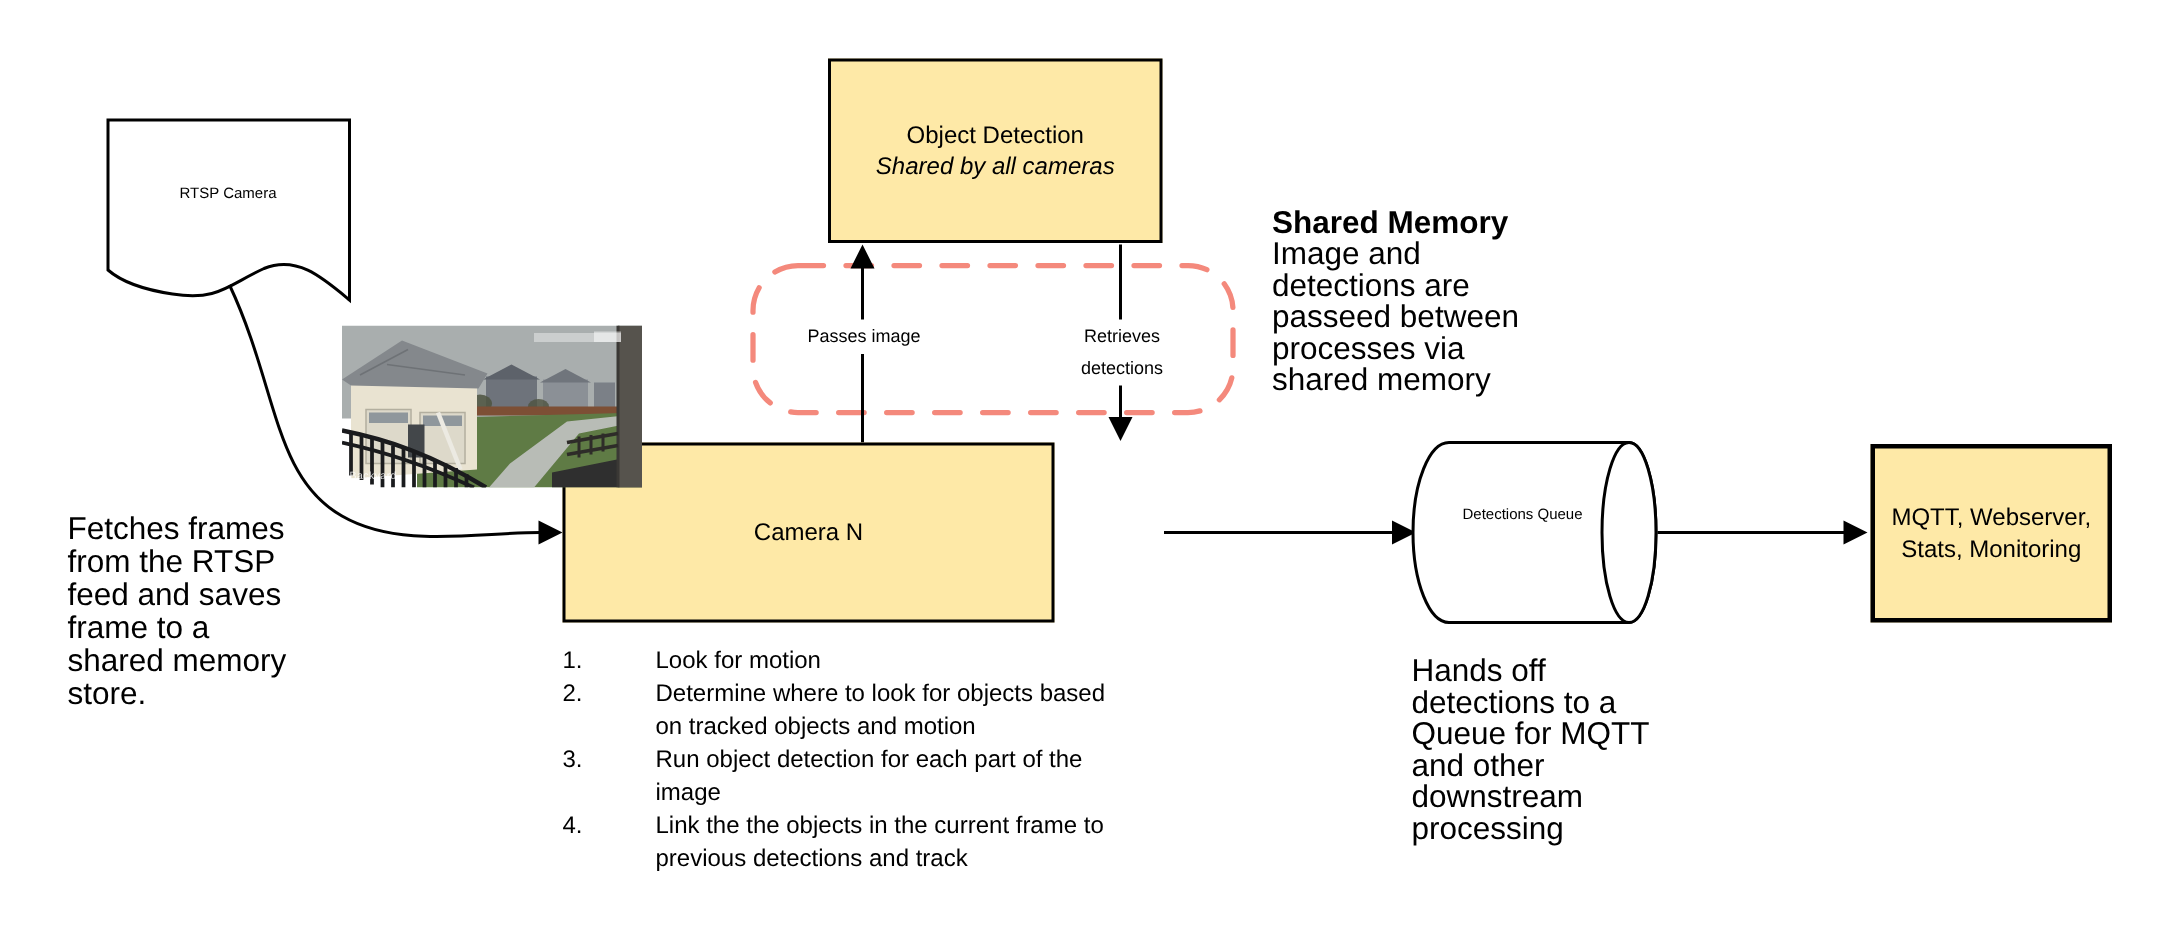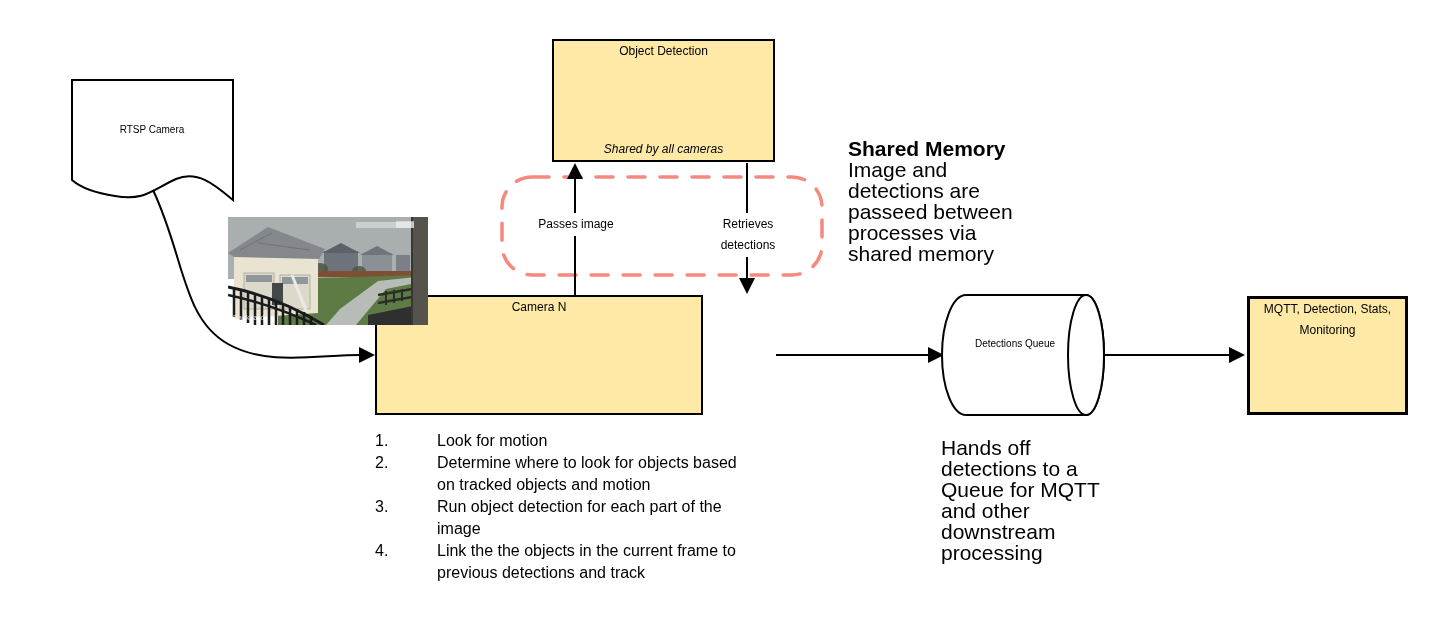--- a/index.html
+++ b/index.html
@@ -5,22 +5,22 @@
   html,body{margin:0;padding:0;background:#ffffff;}
   .canvas{
     position:relative;width:1448px;height:625px;overflow:hidden;
     font-family:"Liberation Sans", sans-serif;color:#000;
     --yellow:#fee9a7;--border:#000000;--dash:#f4897c;
   }
   .layer{position:absolute;left:0;top:0;}
   .node{
     position:absolute;box-sizing:border-box;background:var(--yellow);
     border:2px solid var(--border);display:flex;flex-direction:column;
-    align-items:center;justify-content:space-between;text-align:center;
-    font-size:12px;line-height:21px;
+    align-items:center;justify-content:center;text-align:center;
+    font-size:16px;line-height:21px;
   }
   .node-object-detection{left:552px;top:39px;width:223px;height:123px;}
   .node-camera-n{left:375px;top:295px;width:328px;height:120px;}
   .node-outputs{left:1247px;top:296px;width:161px;height:119px;border-width:3px;}
   .subtitle{font-style:italic;}
   .shape-label{position:absolute;font-size:10px;line-height:21px;text-align:center;}
   .label-rtsp{left:97px;top:119px;width:110px;}
   .label-queue{left:955px;top:331px;width:120px;line-height:25px;}
   .edge-label{
     position:absolute;background:#ffffff;font-size:12px;line-height:21px;
@@ -81,21 +81,21 @@
   <div class="node node-object-detection">
     <div>Object Detection</div>
     <div class="subtitle">Shared by all cameras</div>
   </div>
 
   <div class="node node-camera-n">
     <div>Camera N</div>
   </div>
 
   <div class="node node-outputs">
-    <div>MQTT, Detection, Stats, Monitoring</div>
+    <div>MQTT, Webserver, Stats, Monitoring</div>
   </div>
 
   <div class="photo">
     <svg width="200" height="108" viewBox="0 0 200 108">
       <rect x="0" y="0" width="200" height="62" fill="#a9aeae"></rect>
       <rect x="96" y="34" width="34" height="24" fill="#6e737b"></rect>
       <polygon points="94,36 113,26 132,36" fill="#5d626a"></polygon>
       <rect x="134" y="36" width="30" height="22" fill="#8b9096"></rect>
       <polygon points="132,38 149,29 166,38" fill="#70757c"></polygon>
       <rect x="168" y="38" width="14" height="18" fill="#7b8087"></rect>
@@ -147,20 +147,21 @@
   <div class="shape-label label-queue">Detections Queue</div>
 
   <div class="edge-label label-passes">Passes image</div>
   <div class="edge-label label-retrieves">Retrieves detections</div>
 
   <div class="textblock block-shared">
     <div class="tb-title">Shared Memory</div>
     <div>Image and detections are passeed between processes via shared memory</div>
   </div>
 
+  <div class="textblock block-fetch">Fetches frames from the RTSP feed and saves frame to a shared memory store.</div>
 
   <div class="steps">
     <div class="step">
       <span class="num">1.</span>
       <span class="txt">Look for motion</span>
     </div>
     <div class="step">
       <span class="num">2.</span>
       <span class="txt">Determine where to look for objects based on tracked objects and motion</span>
     </div>

